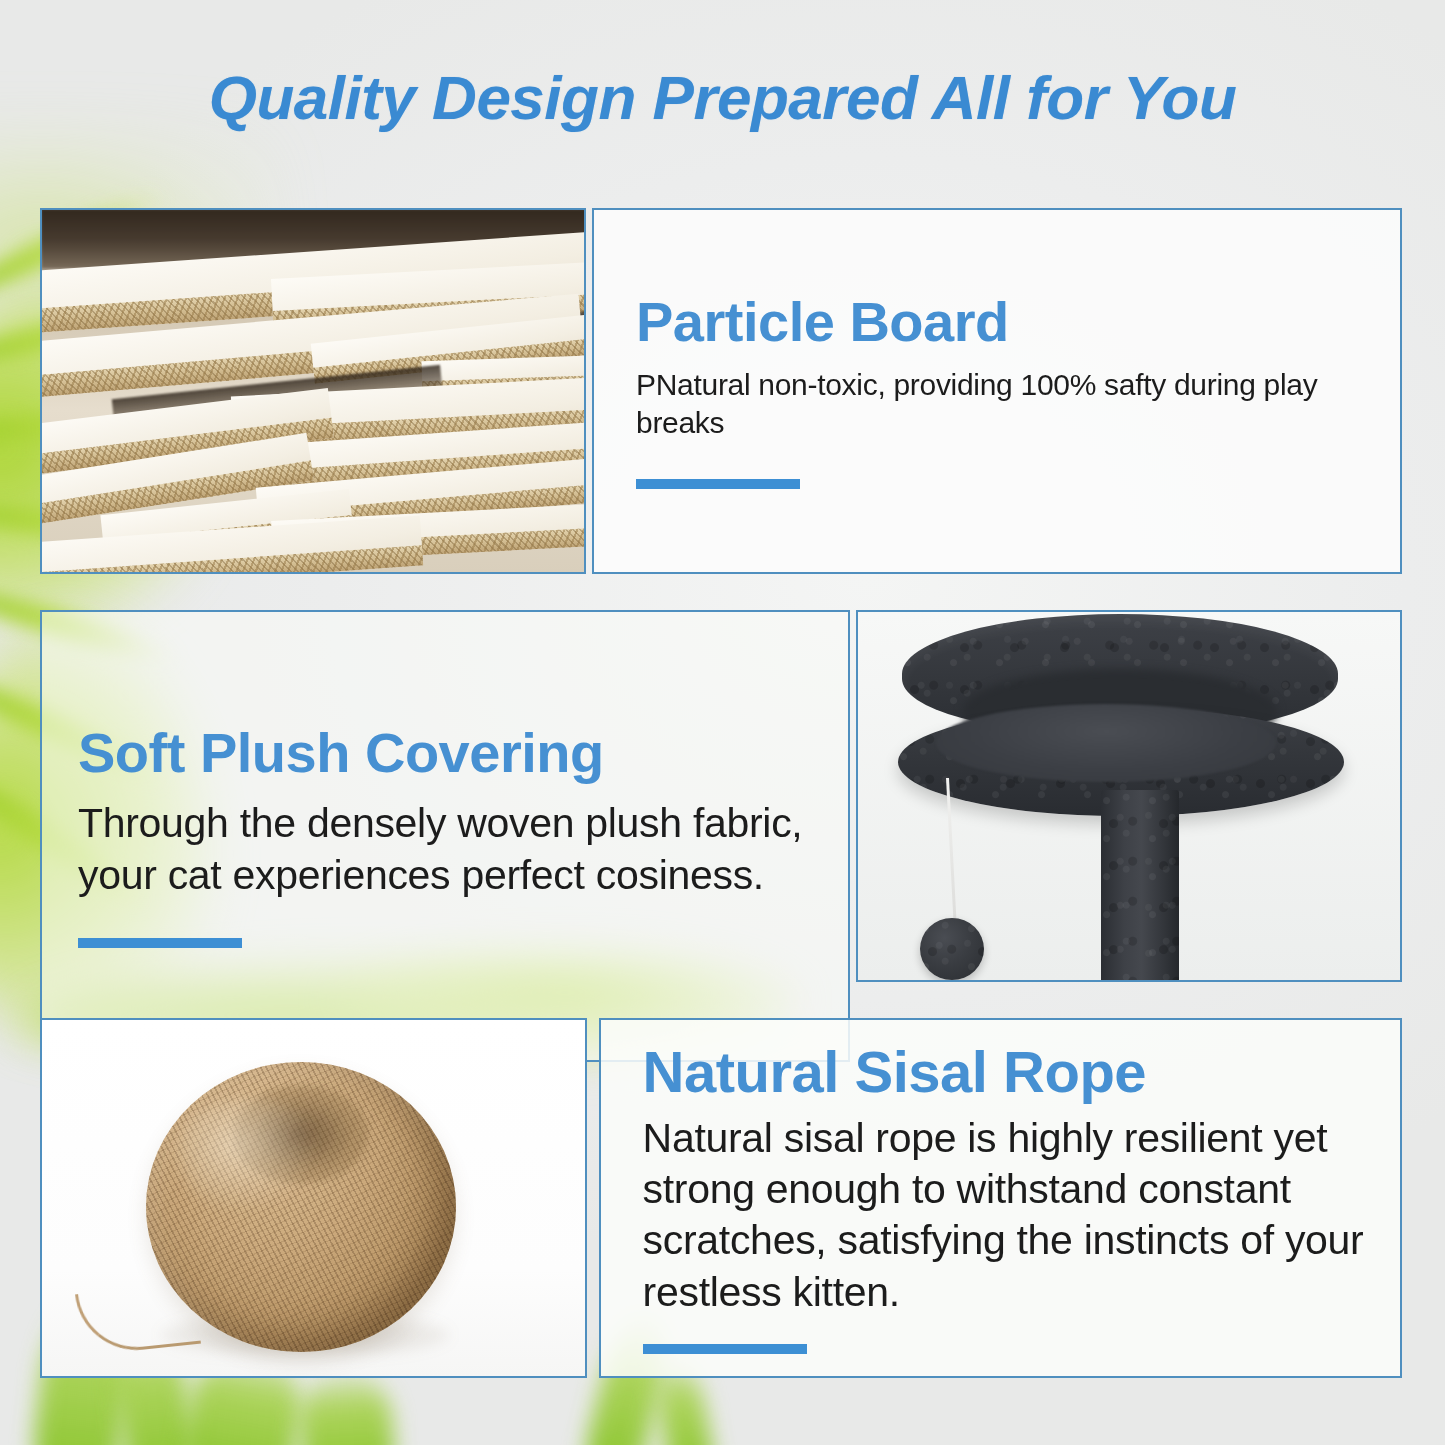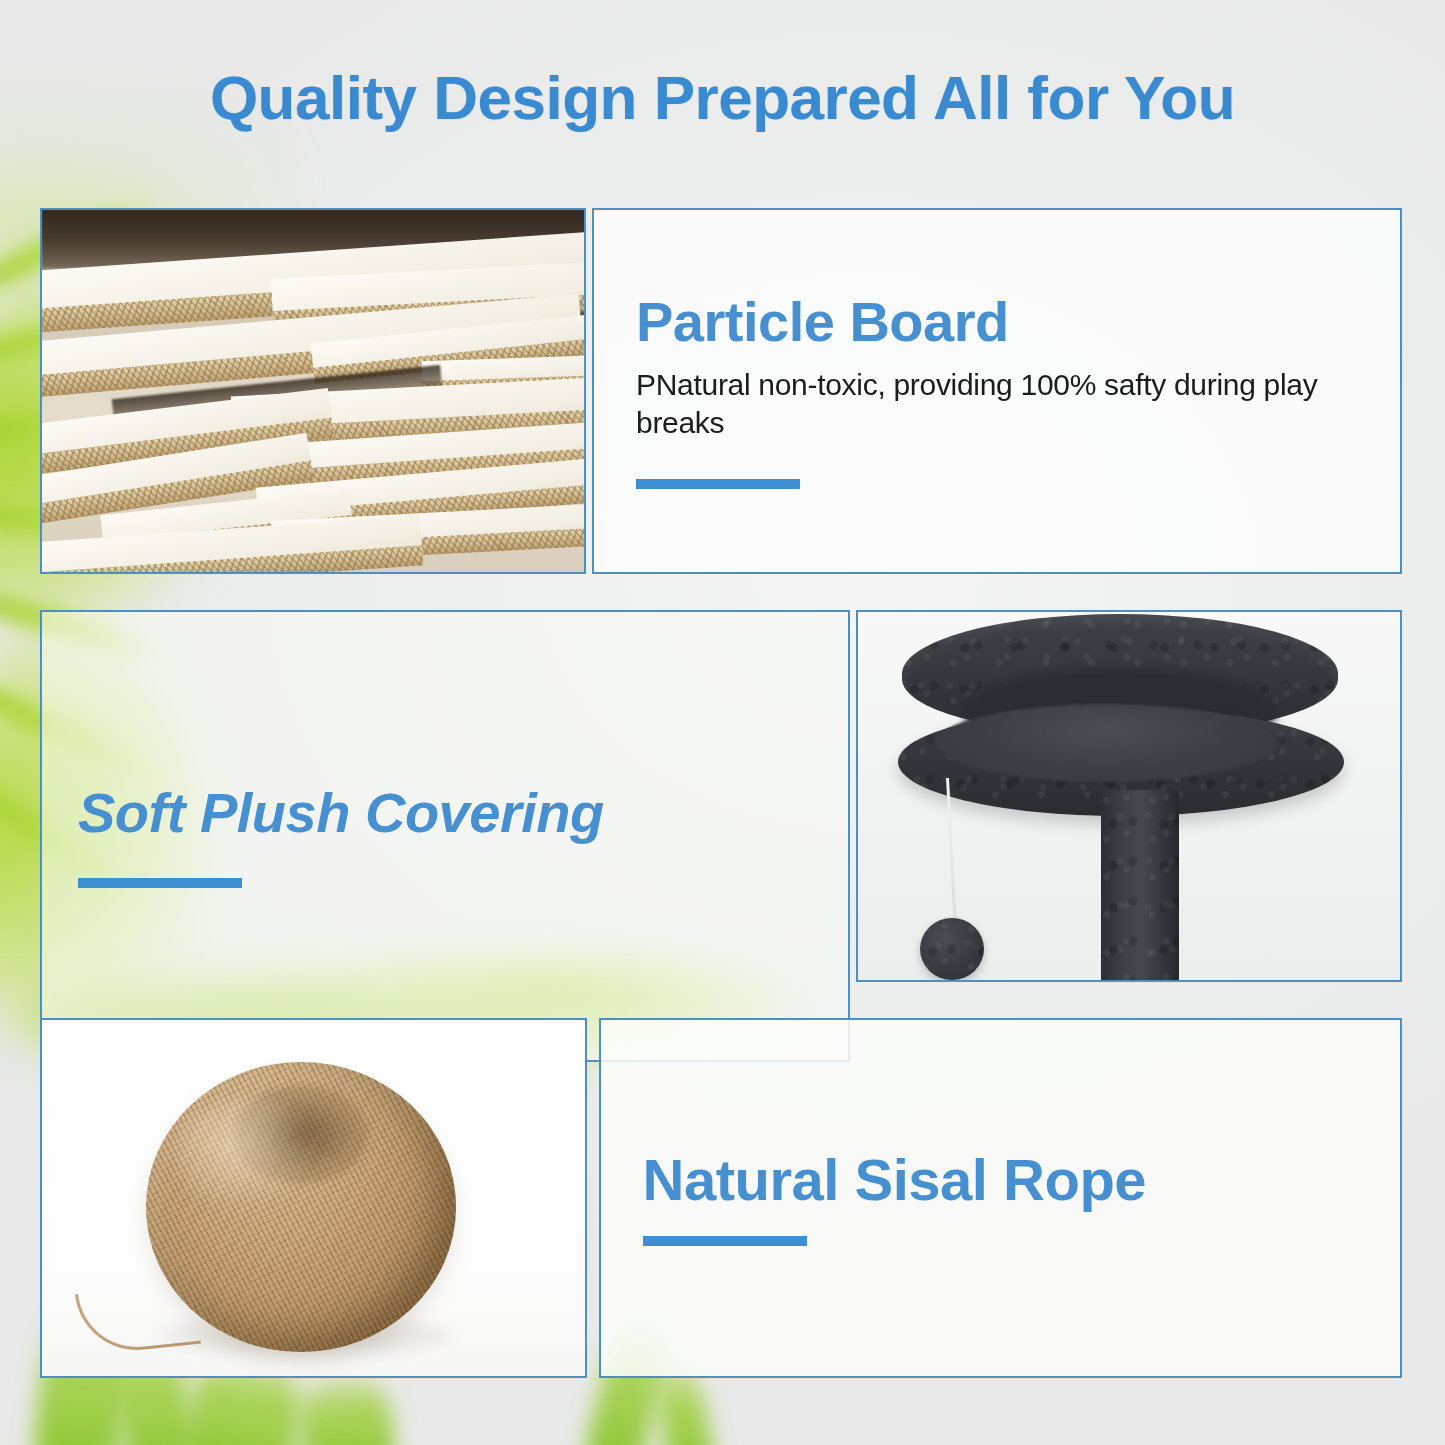--- a/index.html
+++ b/index.html
@@ -102,20 +102,21 @@
     left: 0; top: 62px;
     width: 1445px;
     text-align: center;
     font-size: 62px;
     font-weight: bold;
     color: #3a8ad2;
     letter-spacing: -0.5px;
     font-stretch: condensed;
     text-shadow: 0 0 1px rgba(58,138,210,0.35);
     white-space: nowrap;
+    font-style: italic;
   }
 
   
   .card {
     position: absolute;
     display: flex;
   }
 
   .panel {
     border: 2px solid #4f8fbf;
@@ -160,21 +161,21 @@
   }
 
   
   #card-1 { left: 40px; top: 208px; width: 1362px; height: 366px; }
   #card-1 .image-panel { width: 546px; height: 366px; }
   #card-1 .text-panel  { width: 810px; height: 366px; margin-left: 6px; }
   #card-1 .text-inner  { padding-left: 42px; padding-right: 30px; }
 
   
   #card-2 { left: 40px; top: 610px; width: 1362px; height: 372px; }
-  #card-2 .text-panel  { width: 810px; height: 452px; background: rgba(250,252,248,0.55); font-style: italic; }
+  #card-2 .text-panel  { width: 810px; height: 452px; background: rgba(250,252,248,0.55); }
   #card-2 .image-panel { width: 546px; height: 372px; margin-left: 6px; }
   #card-2 .text-inner  { padding-left: 36px; padding-right: 24px; }
   #card-2 .card-body   { font-size: 41px; }
 
   
   #card-3 { left: 40px; top: 1018px; width: 1362px; height: 360px; }
   #card-3 .image-panel { width: 549px; height: 360px; }
   #card-3 .text-panel  { width: 807px; height: 360px; margin-left: 12px; background: rgba(252,253,250,0.86); }
   #card-3 .text-inner  { padding-left: 42px; padding-right: 24px; }
   #card-3 .card-heading{ font-size: 58px; margin-bottom: 10px; }
@@ -449,20 +450,21 @@
         <div class="accent-bar"></div>
       </div>
     </div>
   </div>
 
   <div class="card" id="card-2">
 
     <div class="panel text-panel">
       <div class="text-inner">
         <div class="card-heading">Soft Plush Covering</div>
+        <div class="card-body">Through the densely woven plush fabric, your cat experiences perfect cosiness.</div>
         <div class="accent-bar"></div>
       </div>
     </div>
 
     <div class="panel image-panel">
       <div class="tree-scene">
         <div class="perch-rim">
             <div class="fur"></div>
           </div>
         <div class="perch-slab">
@@ -490,18 +492,19 @@
           <div class="core"></div>
           <div class="sheen"></div>
         </div>
         <div class="tail"></div>
       </div>
     </div>
 
     <div class="panel text-panel">
       <div class="text-inner">
         <div class="card-heading">Natural Sisal Rope</div>
+        <div class="card-body">Natural sisal rope is highly resilient yet strong enough to withstand constant scratches, satisfying the instincts of your restless kitten.</div>
         <div class="accent-bar"></div>
       </div>
     </div>
   </div>
 
 </div>
 
 </body></html>

